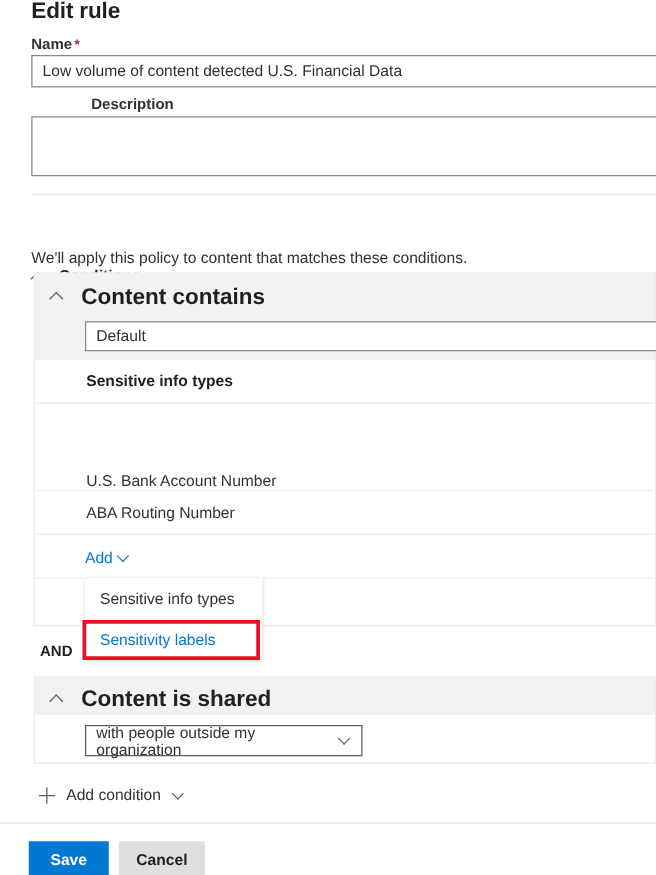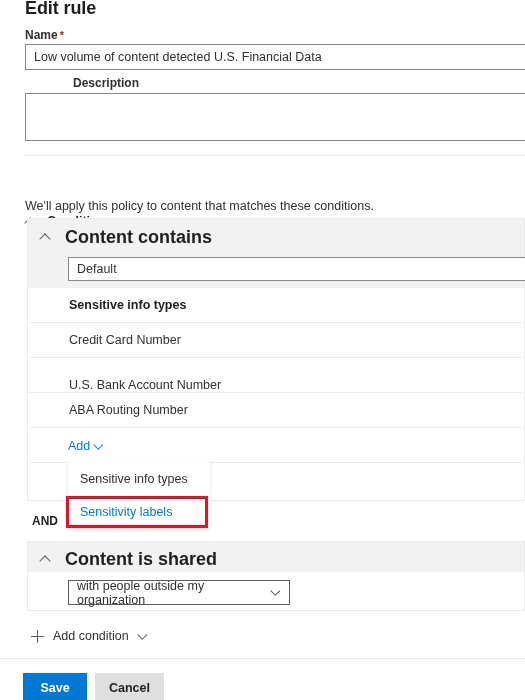--- a/index.html
+++ b/index.html
@@ -361,23 +361,20 @@
   <div class="card" id="card-content-contains">
     <div class="card-band" id="band-contains"></div>
     <div class="card-title">
       <span class="chev"></span>
       <span>Content contains</span>
     </div>
 
     <div class="row head" style="top:69px;">
       <span>Sensitive info types</span>
     </div>
-    <div class="row" style="top:104px;">
-      <span>Credit Card Number</span>
-    </div>
     <div class="row" style="top:139px;align-items:flex-end;">
       <span>U.S. Bank Account Number</span>
     </div>
     <div class="row" style="top:174px;">
       <span>ABA Routing Number</span>
     </div>
     <div class="row" style="top:209px; border-bottom:1px solid #edebe9;"></div>
     <div class="row" style="top:244px; border-bottom:none;"></div>
   </div>
 

